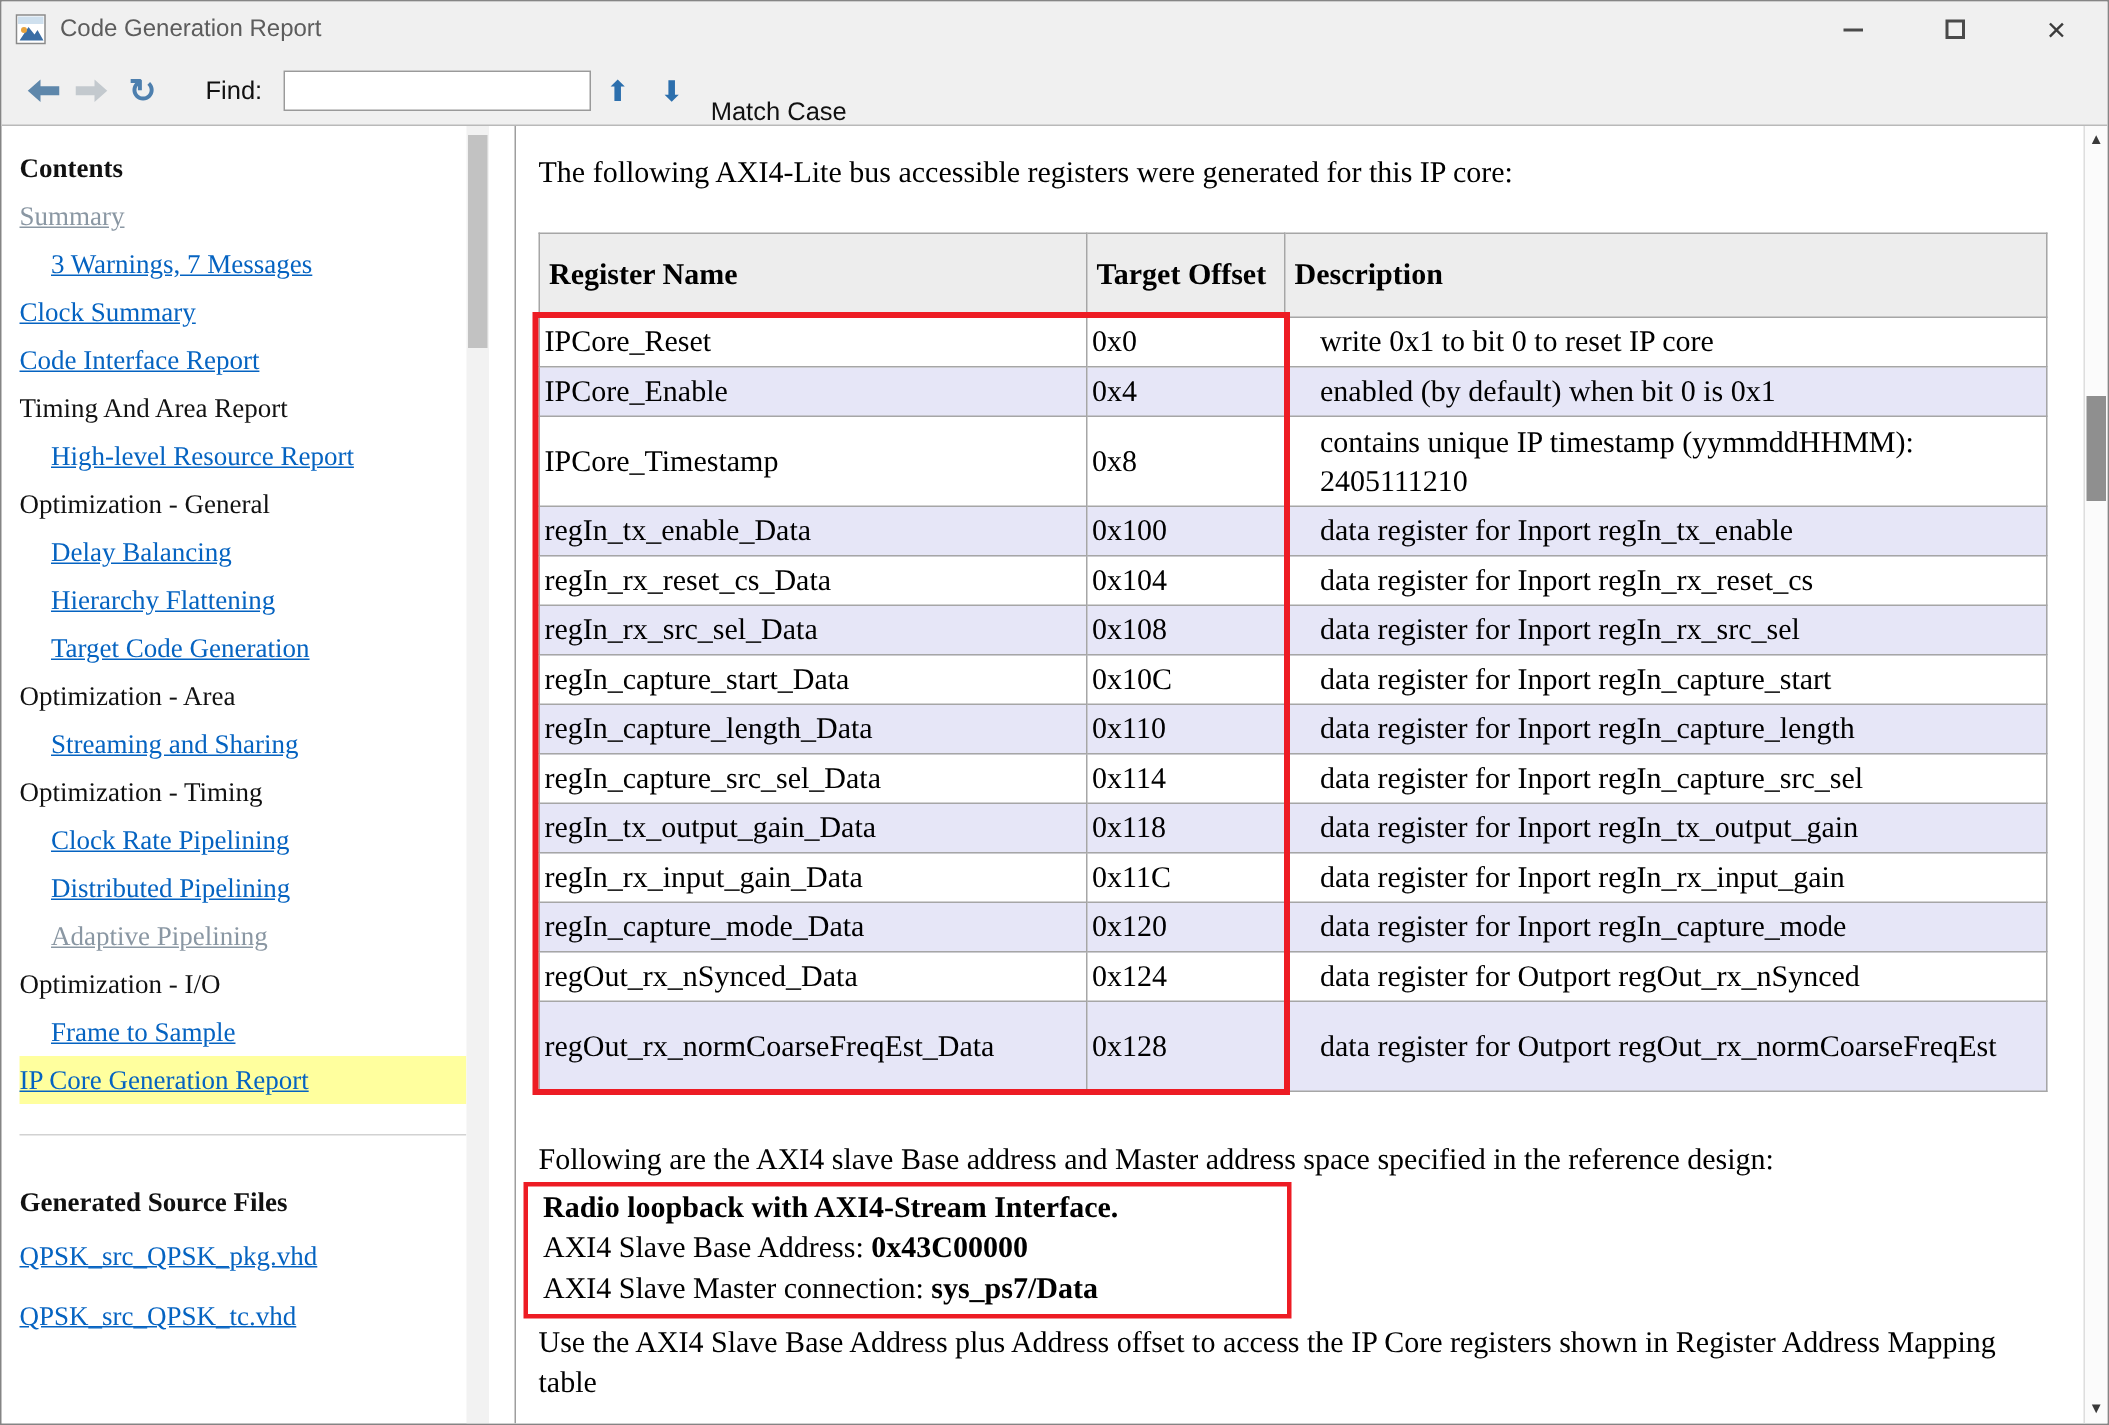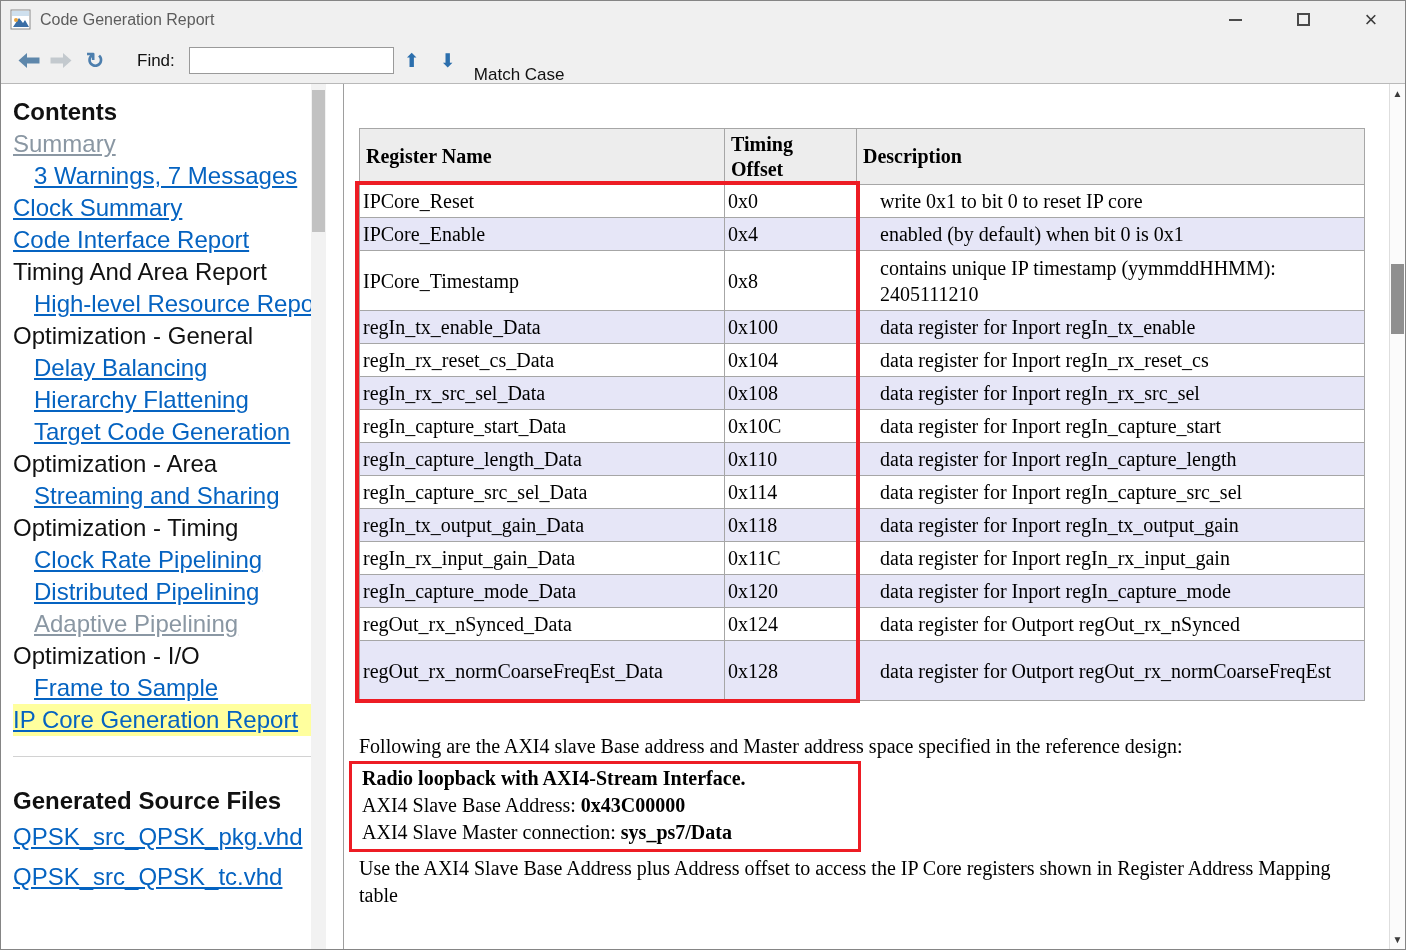--- a/index.html
+++ b/index.html
@@ -25,21 +25,21 @@
   .toolbar{height:46px;background:var(--chrome);border-bottom:1px solid #b9b9b9;display:flex;align-items:center;flex:0 0 auto;padding-left:12px;}
   .nav-btn{width:32px;text-align:center;display:flex;align-items:center;justify-content:center;}
   .refresh{font-size:22px;color:#4d7fae;font-weight:bold;width:36px;text-align:center;}
   .find-label{font-size:17px;color:#111;margin-left:24px;}
   .find-input{width:205px;height:27px;border:1px solid #9a9a9a;margin-left:14px;font-size:15px;padding:0 5px;background:#fff;font-family:"Liberation Sans",sans-serif;}
   .find-arrow{font-size:19px;color:#2c6fad;width:36px;text-align:center;}
   .match-case{font-size:17px;color:#111;margin-left:8px;margin-top:29px;}
 
   
   .bodyrow{flex:1;display:flex;min-height:0;}
-  .sidebar{width:310px;padding:12px 0 0 12px;font-size:24px;flex:0 0 auto;overflow:hidden;color:#111;}
+  .sidebar{width:310px;padding:12px 0 0 12px;font-size:18px;flex:0 0 auto;overflow:hidden;color:#111;font-family:Liberation Serif, serif;}
   .sb-heading{font-weight:bold;line-height:32px;}
   .sb-item{line-height:32px;white-space:nowrap;}
   .sb-item.ind{padding-left:21px;}
   .sb-item.link{color:var(--link);text-decoration:underline;cursor:pointer;}
   .sb-item.muted{color:var(--muted-link);text-decoration:underline;cursor:pointer;}
   .sb-item.plain{color:#111;}
   .sb-item.hl{background:var(--highlight);}
   .files-divider{border-top:1px solid #d2d2d2;margin-top:20px;}
   .files{padding-top:12px;}
   .files-heading{font-weight:bold;line-height:32px;margin-top:16px;}
@@ -151,32 +151,33 @@
       </div>
     </div>
 
     <div class="sb-scroll">
       <div class="thumb"></div>
     </div>
 
     <div class="content-gap"></div>
 
     <div class="main">
+      <p class="intro">The following AXI4-Lite bus accessible registers were generated for this IP core:</p>
 
       <div class="table-wrap">
         <table>
           <colgroup>
               <col style="width:365px">
               <col style="width:132px">
               <col style="width:508px">
             </colgroup>
           <thead>
             <tr>
               <th>Register Name</th>
-              <th>Timing Offset</th>
+              <th>Target Offset</th>
               <th>Description</th>
             </tr>
           </thead>
           <tbody>
             <tr>
               <td class="c-name">IPCore_Reset</td>
               <td class="c-off">0x0</td>
               <td class="c-desc">write 0x1 to bit 0 to reset IP core</td>
             </tr>
             <tr>

